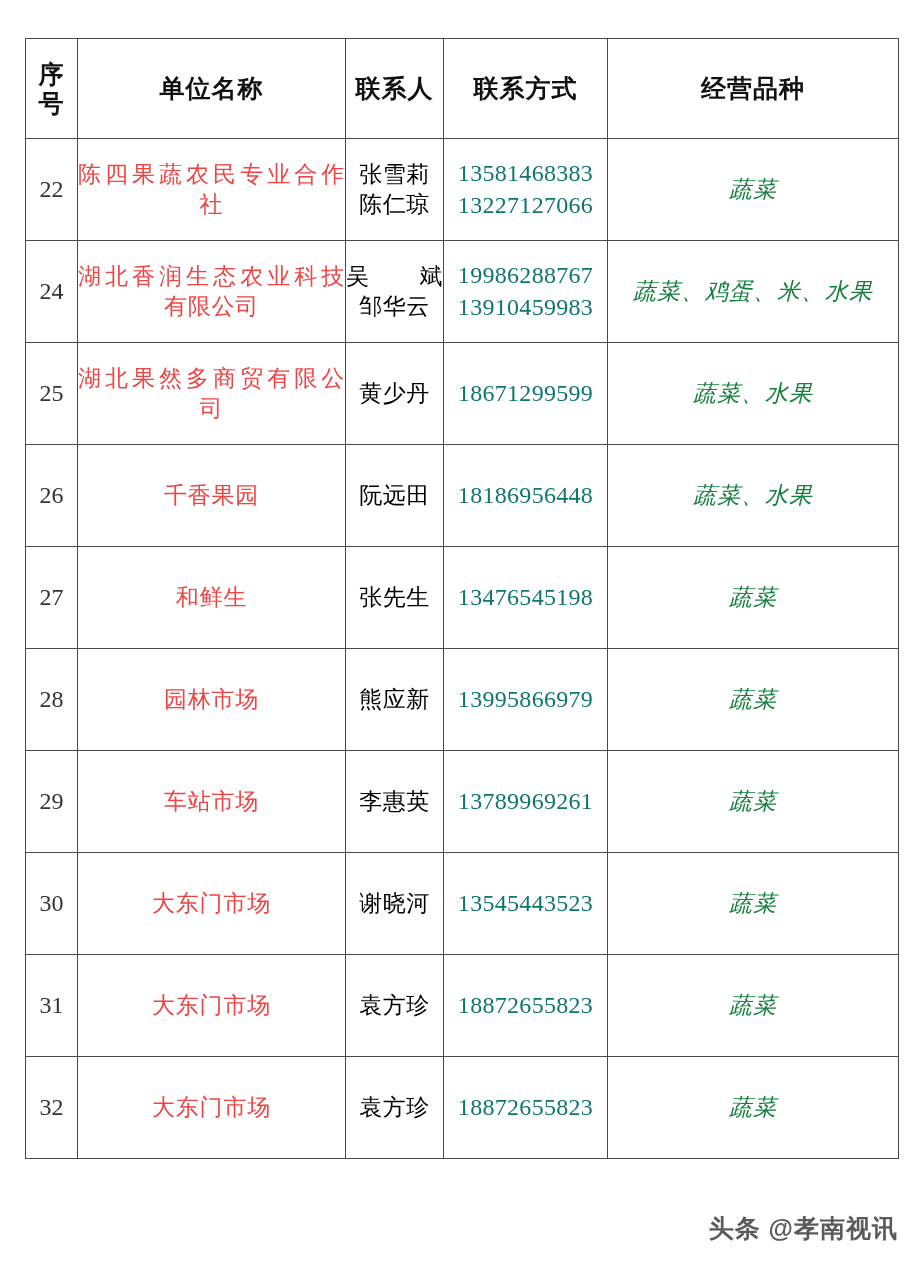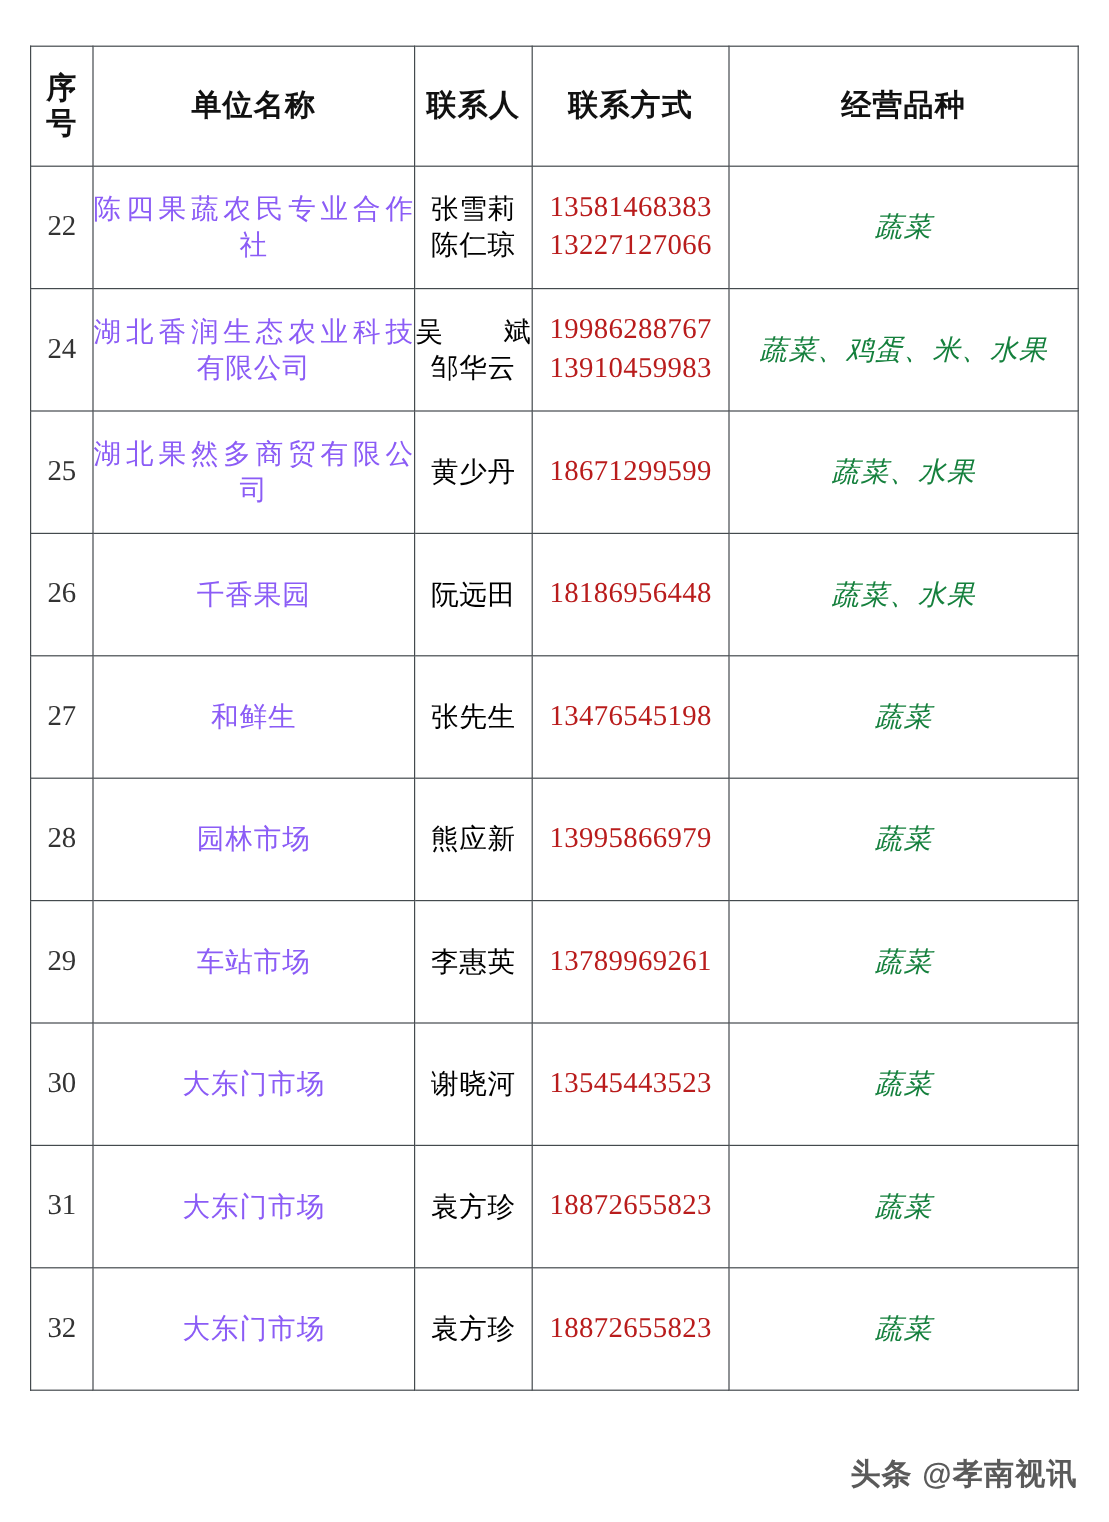--- a/index.html
+++ b/index.html
@@ -80,21 +80,21 @@
   td.cell-idx {
     font-family: "Liberation Serif", "DejaVu Serif", serif;
     font-size: 24px;
     color: #333333;
   }
 
   td.cell-name {
     padding: 0 6px;
     font-size: 23px;
     letter-spacing: 0.8px;
-    color: #8b5cf6;
+    color: #ef4444;
   }
   td.cell-name .nm {
     display: block;
     text-align: center;
   }
   
   td.cell-name .nm.justify {
     text-align: justify;
     text-align-last: justify;
     white-space: normal;
@@ -114,21 +114,21 @@
   
   td.cell-person .pn.spread {
     text-align: justify;
     text-align-last: justify;
   }
 
   td.cell-phone {
     font-family: "Liberation Serif", "DejaVu Serif", serif;
     font-size: 24px;
     letter-spacing: 0.3px;
-    color: #b91c1c;
+    color: #0f766e;
   }
   td.cell-phone .ph { display: block; text-align: center; }
 
   td.cell-cat {
     font-size: 23px;
     letter-spacing: 1px;
     color: #15803d;
     padding: 0 8px;
     font-style: italic;
   }

